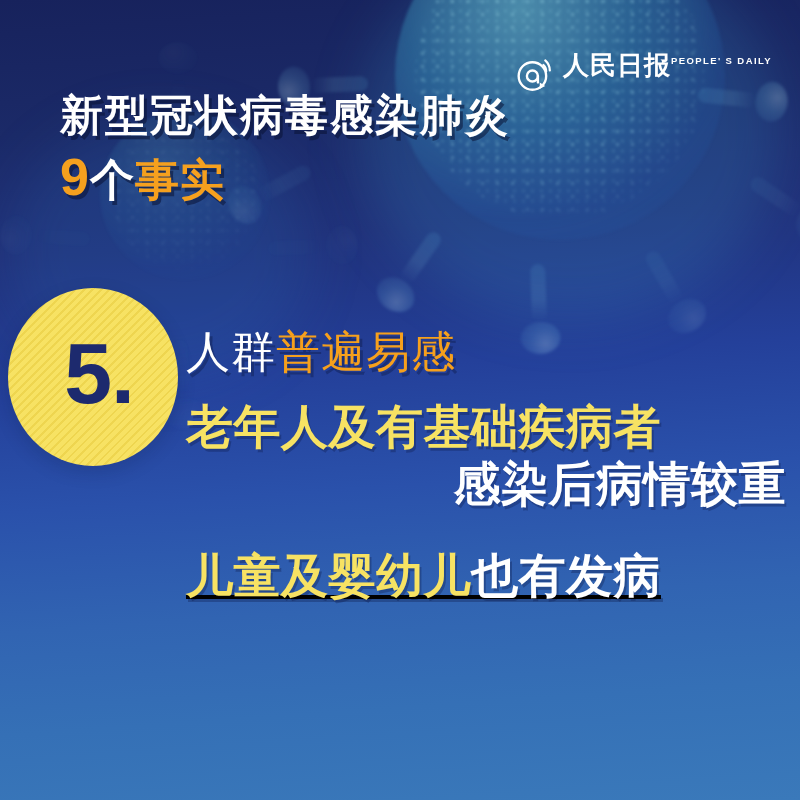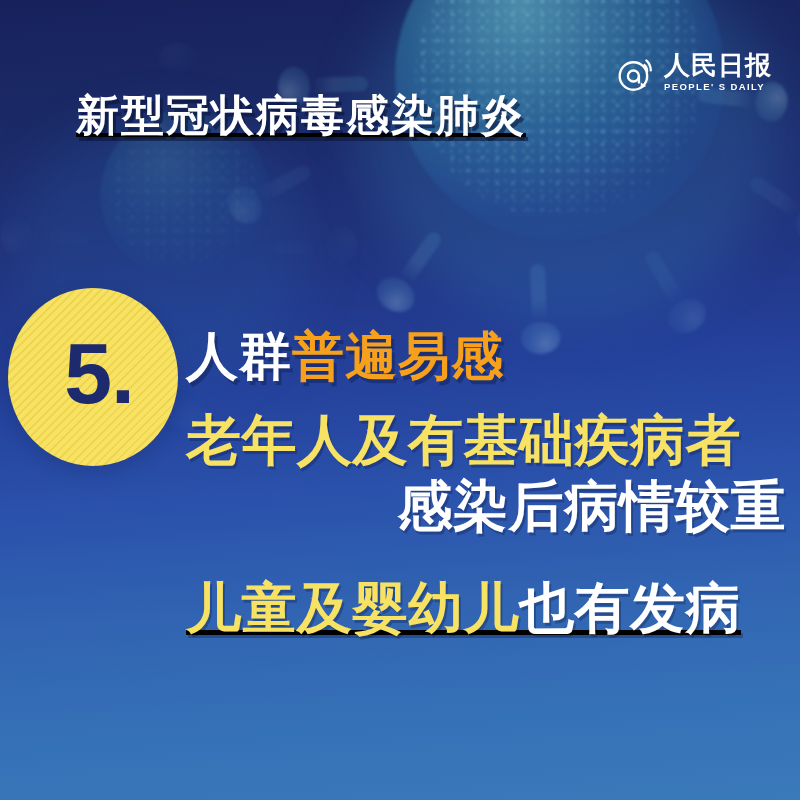--- a/index.html
+++ b/index.html
@@ -99,44 +99,43 @@
   
   .logo {
     position: absolute;
     right: 28px;
     top: 52px;
     display: flex;
     align-items: flex-start;
     gap: 4px;
   }
   .logo-at { width: 44px; height: 44px; flex: none; margin-top: 2px; }
-  .logo-txt { display: flex; flex-direction: column; line-height: 1; }
+  .logo-txt { display: flex; line-height: 1; }
   .logo-cn {
     font-size: 26px;
     font-weight: 700;
     color: #ffffff;
     letter-spacing: 1px;
     white-space: nowrap;
   }
   .logo-en {
     font-size: 9.5px;
     font-weight: 700;
     color: #ffffff;
     letter-spacing: 1.4px;
     margin-top: 4px;
     white-space: nowrap;
   }
 
   
   .headline {
     position: absolute;
-    left: 76px;
+    left: 60px;
     top: 92px;
     width: 620px;
-    text-decoration: underline;
   }
   .headline .line1 {
     font-size: 43px;
     font-weight: 700;
     color: #ffffff;
     letter-spacing: 2px;
     line-height: 1.08;
     text-shadow: 3px 4px 0 rgba(10,18,52,0.55);
     white-space: nowrap;
   }
@@ -178,33 +177,33 @@
     font-weight: 700;
     color: #1d2a6e;
     line-height: 1;
     letter-spacing: -1px;
     transform: translate(6px, -4px);
   }
 
   
   .copy { position: absolute; left: 186px; top: 328px; width: 600px; }
   .copy .main-title {
-    font-size: 52px;
-    font-weight: 700;
+    font-size: 44px;
+    font-weight: 400;
     letter-spacing: 1px;
     line-height: 1.1;
     white-space: nowrap;
     text-shadow: 3px 4px 0 rgba(12,25,70,0.40);
   }
   .c-white  { color: #ffffff; }
   .c-orange { color: #f6a01c; }
   .c-yellow { color: #f7e263; }
 
   .copy .sub {
-    font-size: 55px;
+    font-size: 47px;
     font-weight: 700;
     letter-spacing: 0.5px;
     line-height: 1.16;
     white-space: nowrap;
     text-shadow: 2px 3px 0 rgba(12,25,70,0.32);
   }
   .sub-a { margin-top: 24px; }
   .sub-b { margin-top: 2px; margin-left: -8px; text-align: right; }
   .sub-c { margin-top: 38px; text-decoration: underline; }
 </style>
@@ -281,20 +280,23 @@
       <path d="M27 31 L33 35 L27 38 Z" fill="#ffffff"></path>
     </svg>
     <span class="logo-txt">
       <span class="logo-cn">人民日报</span>
       <span class="logo-en">PEOPLE' S DAILY</span>
     </span>
   </div>
 
   <div class="headline">
     <div class="line1">新型冠状病毒感染肺炎</div>
+    <div class="line2">
+      <span class="hl-orange num9">9</span><span class="hl-white">个</span><span class="hl-orange">事实</span>
+    </div>
   </div>
 
   <div class="badge">
     <span class="badge-num">5.</span>
   </div>
 
   <div class="copy">
     <div class="main-title">
       <span class="c-white">人群</span><span class="c-orange">普遍易感</span>
     </div>

